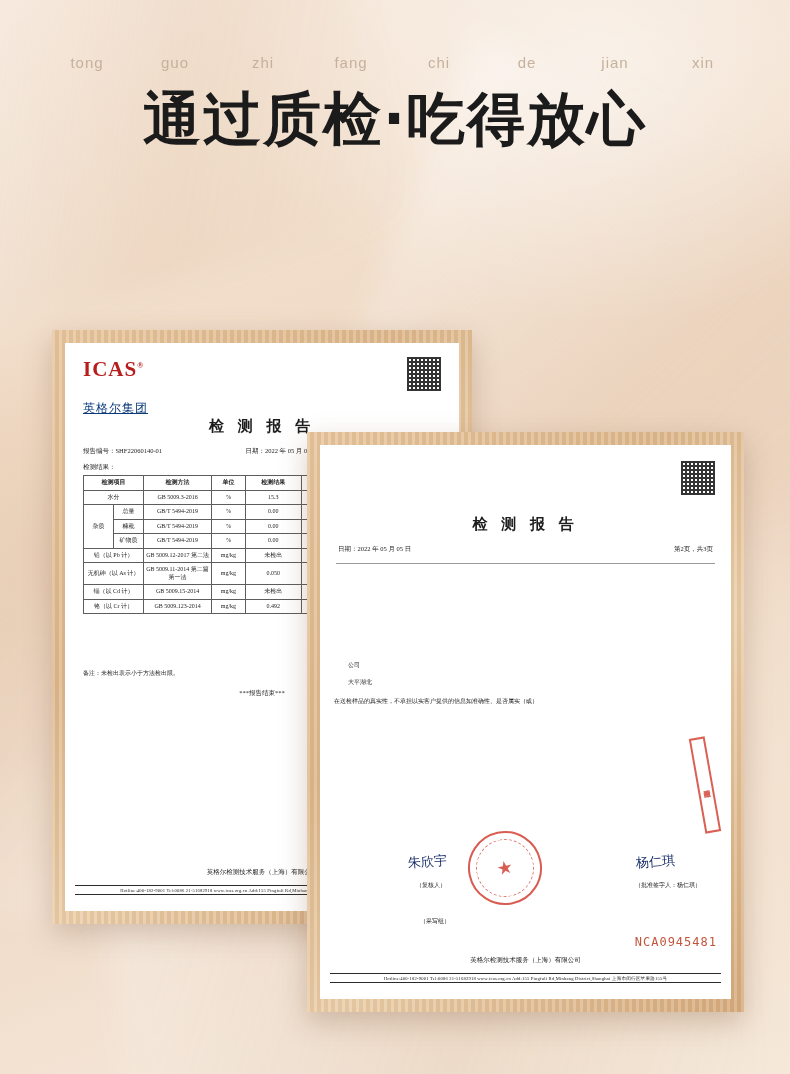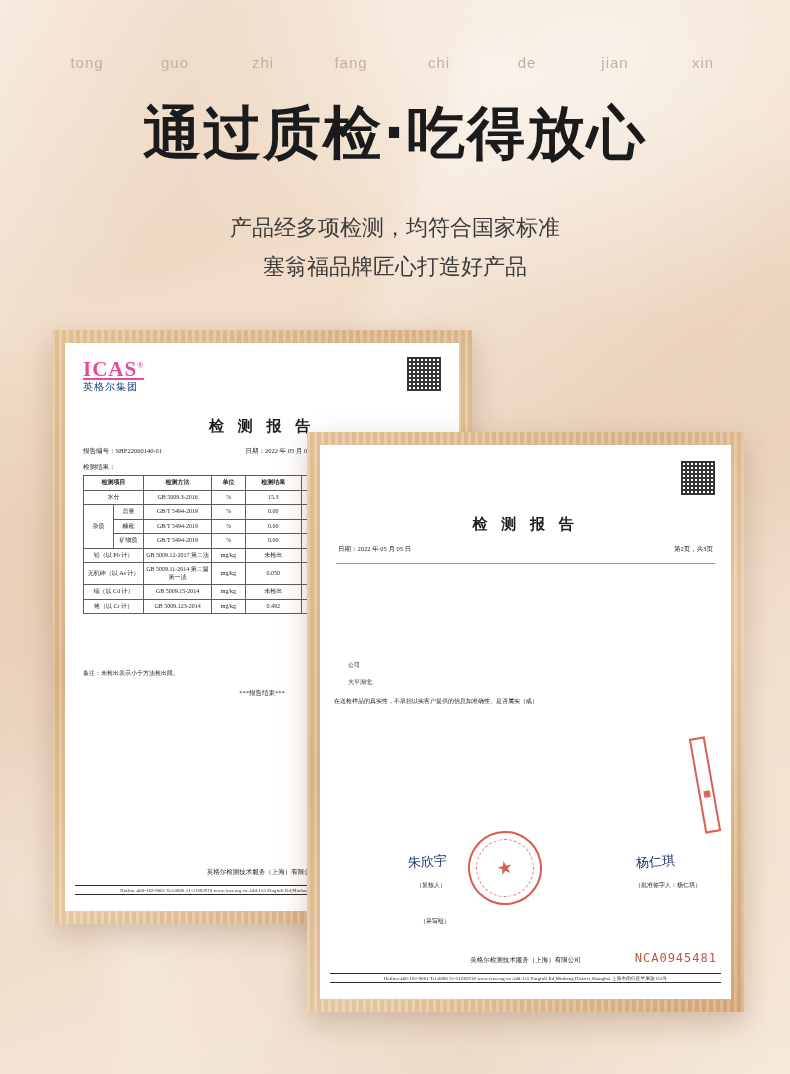--- a/index.html
+++ b/index.html
@@ -48,21 +48,21 @@
     gap: 0;
     color: #c6b19c;
     font-size: 15px;
     letter-spacing: 1px;
   }
   #pinyin-row .py {
     width: 88px;
     text-align: center;
   }
   #main-title {
-    margin-top: 28px;
+    margin-top: 14px;
     font-family: "DejaVu Sans", "Liberation Sans", sans-serif;
     font-weight: 700;
     font-size: 58px;
     letter-spacing: 2px;
     color: #1b1b1b;
     line-height: 1.18;
   }
   #sub-title {
     margin-top: 42px;
     font-size: 22px;
@@ -118,30 +118,30 @@
   }
   .icas-logo {
     position: absolute;
     left: 18px; top: 16px;
   }
   .icas-logo .icas-word {
     font-family: "Liberation Serif", serif;
     font-size: 21px;
     font-weight: 700;
     letter-spacing: 1px;
-    color: #ec4899;
+    color: #b91c1c;
     line-height: 1;
-    text-decoration: underline;
   }
   .icas-logo .icas-word sup { font-size: 8px; vertical-align: super; }
   .icas-logo .icas-cn {
-    font-size: 10px;
+    font-size: 12px;
     color: #0a3a7a;
     letter-spacing: 1px;
-    margin-top: 0;
+    margin-top: 20px;
+    text-decoration: underline;
   }
   .qr {
     position: absolute;
     width: 34px; height: 34px;
     background-image:
       repeating-linear-gradient(0deg, #111 0 2px, transparent 2px 4px),
       repeating-linear-gradient(90deg, #111 0 2px, transparent 2px 4px);
     background-color: #fff;
     opacity: 0.85;
   }
@@ -289,24 +289,20 @@
     <span class="py">tong</span>
     <span class="py">guo</span>
     <span class="py">zhi</span>
     <span class="py">fang</span>
     <span class="py">chi</span>
     <span class="py">de</span>
     <span class="py">jian</span>
     <span class="py">xin</span>
   </div>
   <div id="main-title">通过质检·吃得放心</div>
-  <div id="sub-title">
-    <span class="line">产品经多项检测，均符合国家标准</span>
-    <span class="line">塞翁福品牌匠心打造好产品</span>
-  </div>
 </div>
 
 <div class="frame" id="frame-2">
   <div class="mat">
     <div class="paper">
       <div class="rep">
 
         <div class="qr" style="right:16px; top:16px;"></div>
 
         <div class="rep-title" style="top:70px;">检 测 报 告</div>
@@ -332,21 +328,21 @@
 
         <div class="stamp" style="left:148px; top:386px; width:70px; height:70px;">
           <div class="ring-text"></div>
           <div class="star">★</div>
         </div>
 
         <div class="sig-label" style="left:100px; top:472px;">（采写组）</div>
 
         <div class="footer-cn" style="bottom:34px;">英格尔检测技术服务（上海）有限公司</div>
         <div class="footer-bar" style="bottom:16px;">Hotline:400-182-9001  Tel:0086 21-51682918  www.icas.org.cn  Add:155 Pingfuli Rd,Minhang District,Shanghai 上海市闵行区苹果路155号</div>
-        <div class="nca" style="right:14px; bottom:34px;">NCA0945481</div>
+        <div class="nca" style="right:14px; bottom:50px;">NCA0945481</div>
 
       </div>
     </div>
   </div>
 </div>
 
 <div class="frame" id="frame-1">
   <div class="mat">
     <div class="paper">
       <div class="rep">

